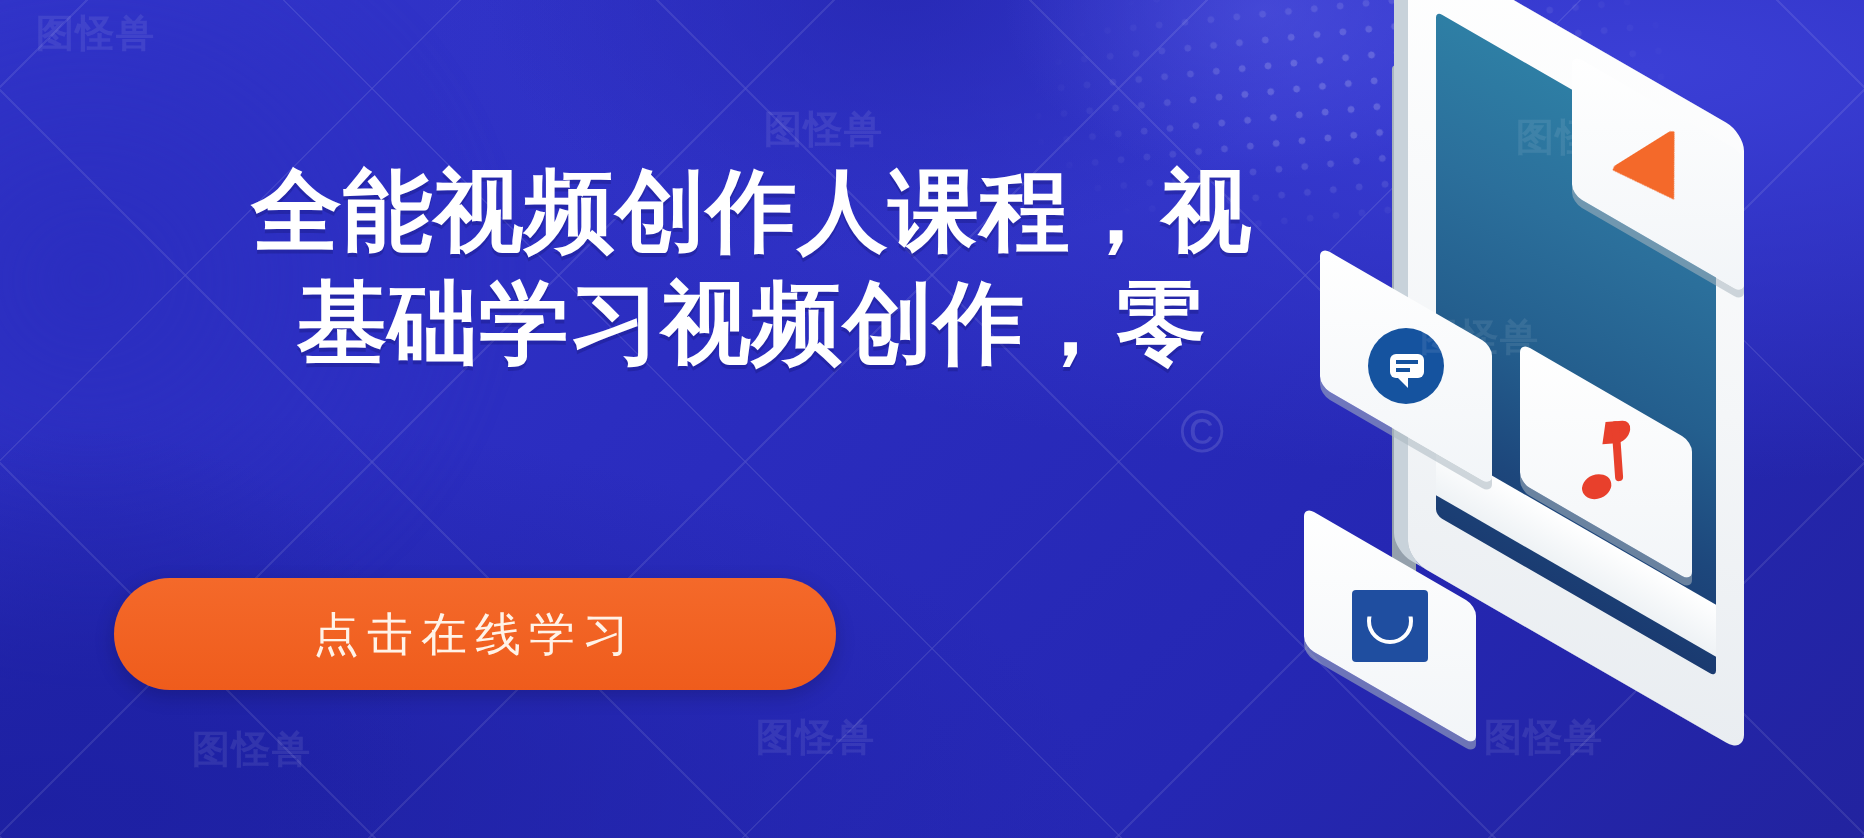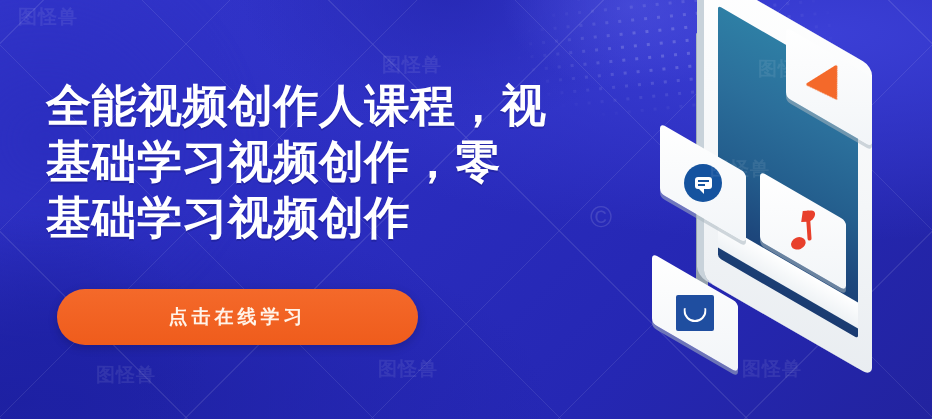--- a/index.html
+++ b/index.html
@@ -98,33 +98,33 @@
     position:absolute;
     left:46px; top:78px;
     width:660px;
     color:#ffffff;
     font-size:45px;
     line-height:56px;
     font-weight:700;
     letter-spacing:.5px;
     text-shadow:0 2px 0 rgba(10,12,90,.25);
   }
-  .headline .ln{ display:block; white-space:nowrap; }
+  .headline .ln{ display:block; white-space:nowrap;text-align:center; }
 
   
   .cta{
     position:absolute;
     left:57px; top:289px;
     width:361px; height:56px;
     border-radius:28px;
     background:linear-gradient(180deg,#f4692a 0%, #ef5c1c 100%);
     border:none;
     color:#fff3e8;
-    font-size:19px;
-    font-weight:700;
+    font-size:23px;
+    font-weight:400;
     letter-spacing:4px;
     line-height:56px;
     text-align:center;
     cursor:pointer;
     box-shadow:0 3px 10px rgba(0,0,0,.18);
   }
 
   
   .illus{
     position:absolute;
@@ -248,21 +248,20 @@
   <div class="blob-left"></div>
   <div class="blob-left2"></div>
   <div class="blob-topmid"></div>
   <div class="blob-topright"></div>
   <div class="net"></div>
   <div class="dots"></div>
 
   <div class="headline">
     <span class="ln">全能视频创作人课程，视</span>
     <span class="ln">基础学习视频创作，零</span>
-    <span class="ln">基础学习视频创作</span>
   </div>
 
   <button class="cta">点击在线学习</button>
 
   <div class="illus">
     <div class="phone-edge"></div>
     <div class="phone-frame"></div>
     <div class="phone-screen"></div>
     <div class="screen-band"></div>
 

